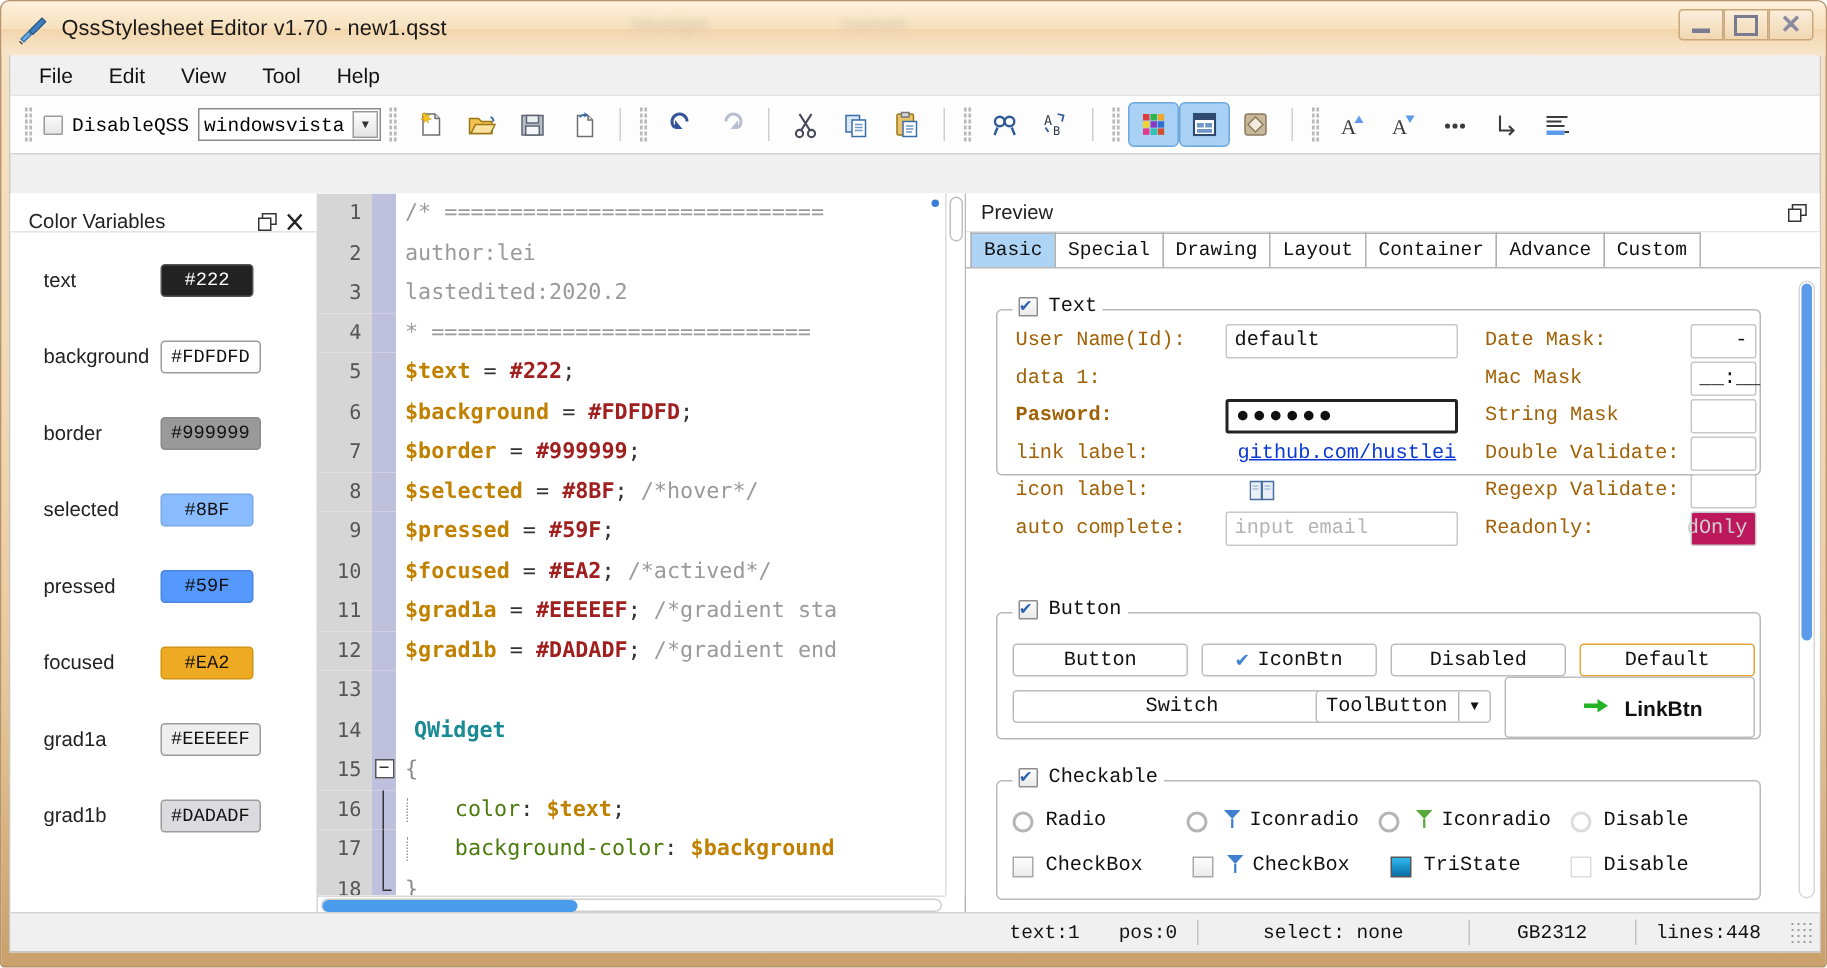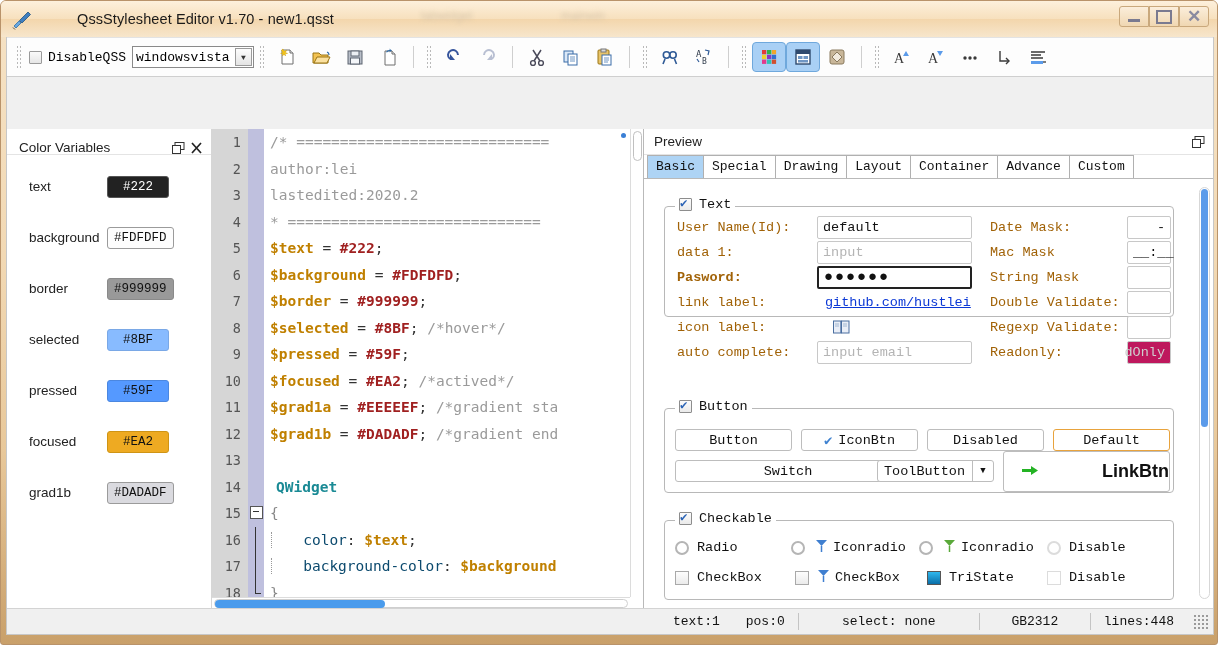--- a/index.html
+++ b/index.html
@@ -21,21 +21,20 @@
   #titlebar {
     position:absolute; left:0; top:0; width:1216px; height:36px;
     display:flex; align-items:center; padding-left:10px;
     border-radius:5px 5px 0 0;
     background:linear-gradient(180deg,#fdf0dc 0%, #f7e0bd 50%, #f3d6ac 51%, #f7e6cc 100%);
   }
   #title-icon { width:22px; height:22px; position:relative; margin-right:8px; }
   #title-text {
     font-size:14.5px; color:#1a1a1a; letter-spacing:.1px;
     white-space:nowrap;
-    margin-left:36px;
   }
   .ghost-text {
     position:absolute; top:8px; font-size:12px; color:#d8c6ab;
     filter:blur(2.2px); font-family:"Liberation Sans",sans-serif;
   }
   #wbtns { position:absolute; right:8px; top:5px; display:flex; gap:0; }
   .wbtn {
     width:30px; height:21px; border:1px solid #c9a87c;
     background:linear-gradient(180deg,#fbeedb,#f0d7b2);
     display:flex; align-items:center; justify-content:center;
@@ -163,21 +162,21 @@
   }
   .fold.endbar::after {
     content:""; position:absolute; left:7px; top:13px; width:6px; height:1px; background:#333;
   }
   .ctext { padding-left:6px; }
   .c-com { color:#9a9a9a; }
   .c-var { color:#c08000; font-weight:bold; }
   .c-num { color:#a02020; font-weight:bold; }
   .c-op  { color:#333; }
   .c-sel { color:#1a8a95; font-weight:bold;padding-left:12px; }
-  .c-prop{ color:#0c4a6e; }
+  .c-prop{ color:#4d7c0f; }
   .c-brace { color:#888; }
   .indent-guide { border-left:1px dotted #999; padding-left:5px; margin-left:1px; }
   #ed-vscroll {
     position:absolute; right:0; top:0; width:13px; bottom:12px; background:#fff;
     border-left:1px solid #dcdcdc;
   }
   #ed-vscroll .thumb {
     position:absolute; left:2px; top:2px; width:9px; height:30px;
     border:1px solid #c0c0c0; border-radius:5px; background:#fff;
   }
@@ -264,21 +263,21 @@
     color:#0b38d6; text-decoration:underline;
   }
   .bookicon { position:absolute; width:16px; height:14px; }
 
   .qbtn {
     position:absolute; border:1px solid #bdbdbd; border-radius:3px; background:#fff;
     font-family:"Liberation Mono",monospace; font-size:13.5px; color:#111;
     display:flex; align-items:center; justify-content:center; gap:6px; height:22px;
   }
   .qbtn.def { border-color:#e8a33d; }
-  .qbtn.linkbtn { justify-content:space-between; padding-left:18px; gap:10px; font-family:"Liberation Sans",sans-serif; font-weight:bold; font-size:18px; }
+  .qbtn.linkbtn { justify-content:center; padding-left:18px; gap:10px; font-family:"Liberation Sans",sans-serif; font-weight:bold; font-size:14px; }
   .qbtn.tool { justify-content:center; padding-right:22px; position:absolute; }
   .tool-arrow {
     position:absolute; right:0; top:0; width:21px; height:100%;
     border-left:1px solid #bdbdbd; display:flex; align-items:center; justify-content:center;
     font-size:9px; color:#111;
   }
 
   .radio {
     position:absolute; width:14px; height:14px; border-radius:50%;
     border:2px solid #b5b5b5; background:#fff;
@@ -330,20 +329,27 @@
     <span class="ghost-text" style="left:560px;">mainwin</span>
     <div id="wbtns">
       <div class="wbtn min"></div>
       <div class="wbtn max"></div>
       <div class="wbtn close">✕</div>
     </div>
   </div>
 
   <div id="client">
 
+    <div id="menubar">
+      <div class="menu-item">File</div>
+      <div class="menu-item">Edit</div>
+      <div class="menu-item">View</div>
+      <div class="menu-item">Tool</div>
+      <div class="menu-item">Help</div>
+    </div>
 
     <div id="toolbar">
       <div class="tb-grip"></div>
       <div class="chk-wrap">
         <span class="qcheck grey"></span>
         <span>DisableQSS</span>
       </div>
       <div id="style-combo">
         <span>windowsvista</span>
         <span class="arrowbox">▼</span>
@@ -544,20 +550,24 @@
             <span class="var-name">selected</span>
             <span class="swatch" style="background:#88BBFF;color:#111;border-color:#7aa8e6;">#8BF</span>
           </div>
           <div class="var-row">
             <span class="var-name">pressed</span>
             <span class="swatch" style="background:#5599FF;color:#111;border-color:#4b87e0;">#59F</span>
           </div>
           <div class="var-row">
             <span class="var-name">focused</span>
             <span class="swatch" style="background:#EEAA22;color:#111;border-color:#cf9415;">#EA2</span>
+          </div>
+          <div class="var-row">
+            <span class="var-name">grad1a</span>
+            <span class="swatch" style="background:#EEEEEF;color:#111;border-color:#9b9b9b;">#EEEEEF</span>
           </div>
           <div class="var-row">
             <span class="var-name">grad1b</span>
             <span class="swatch" style="background:#DADADF;color:#111;border-color:#9b9b9b;">#DADADF</span>
           </div>
         </div>
       </div>
 
       <div id="editor-wrap">
         <div id="editor">
@@ -619,21 +629,20 @@
           <div class="gbox" style="left:20px; top:26px; width:510px; height:111px;">
             <div class="legend">
               <span class="qcheck2 checked"></span>
               <span>Text</span>
             </div>
 
             <span class="fld-label" style="left:12px; top:13px;">User Name(Id):</span>
             <div class="qline" style="left:152px; top:9px; width:155px;">default</div>
 
             <span class="fld-label" style="left:12px; top:38px;">data 1:</span>
-            <div class="qline ph" style="left:152px; top:34px; width:155px;">input</div>
 
             <span class="fld-label bold" style="left:12px; top:63px;">Pasword:</span>
             <div class="qline" style="left:152px; top:59px; width:155px; border:2px solid #222;">
                 <span class="dots">●●●●●●</span>
               </div>
 
             <span class="fld-label" style="left:12px; top:88px;">link label:</span>
             <span class="link" style="left:160px; top:88px;">github.com/hustlei</span>
 
             <span class="fld-label" style="left:12px; top:113px;">icon label:</span>

